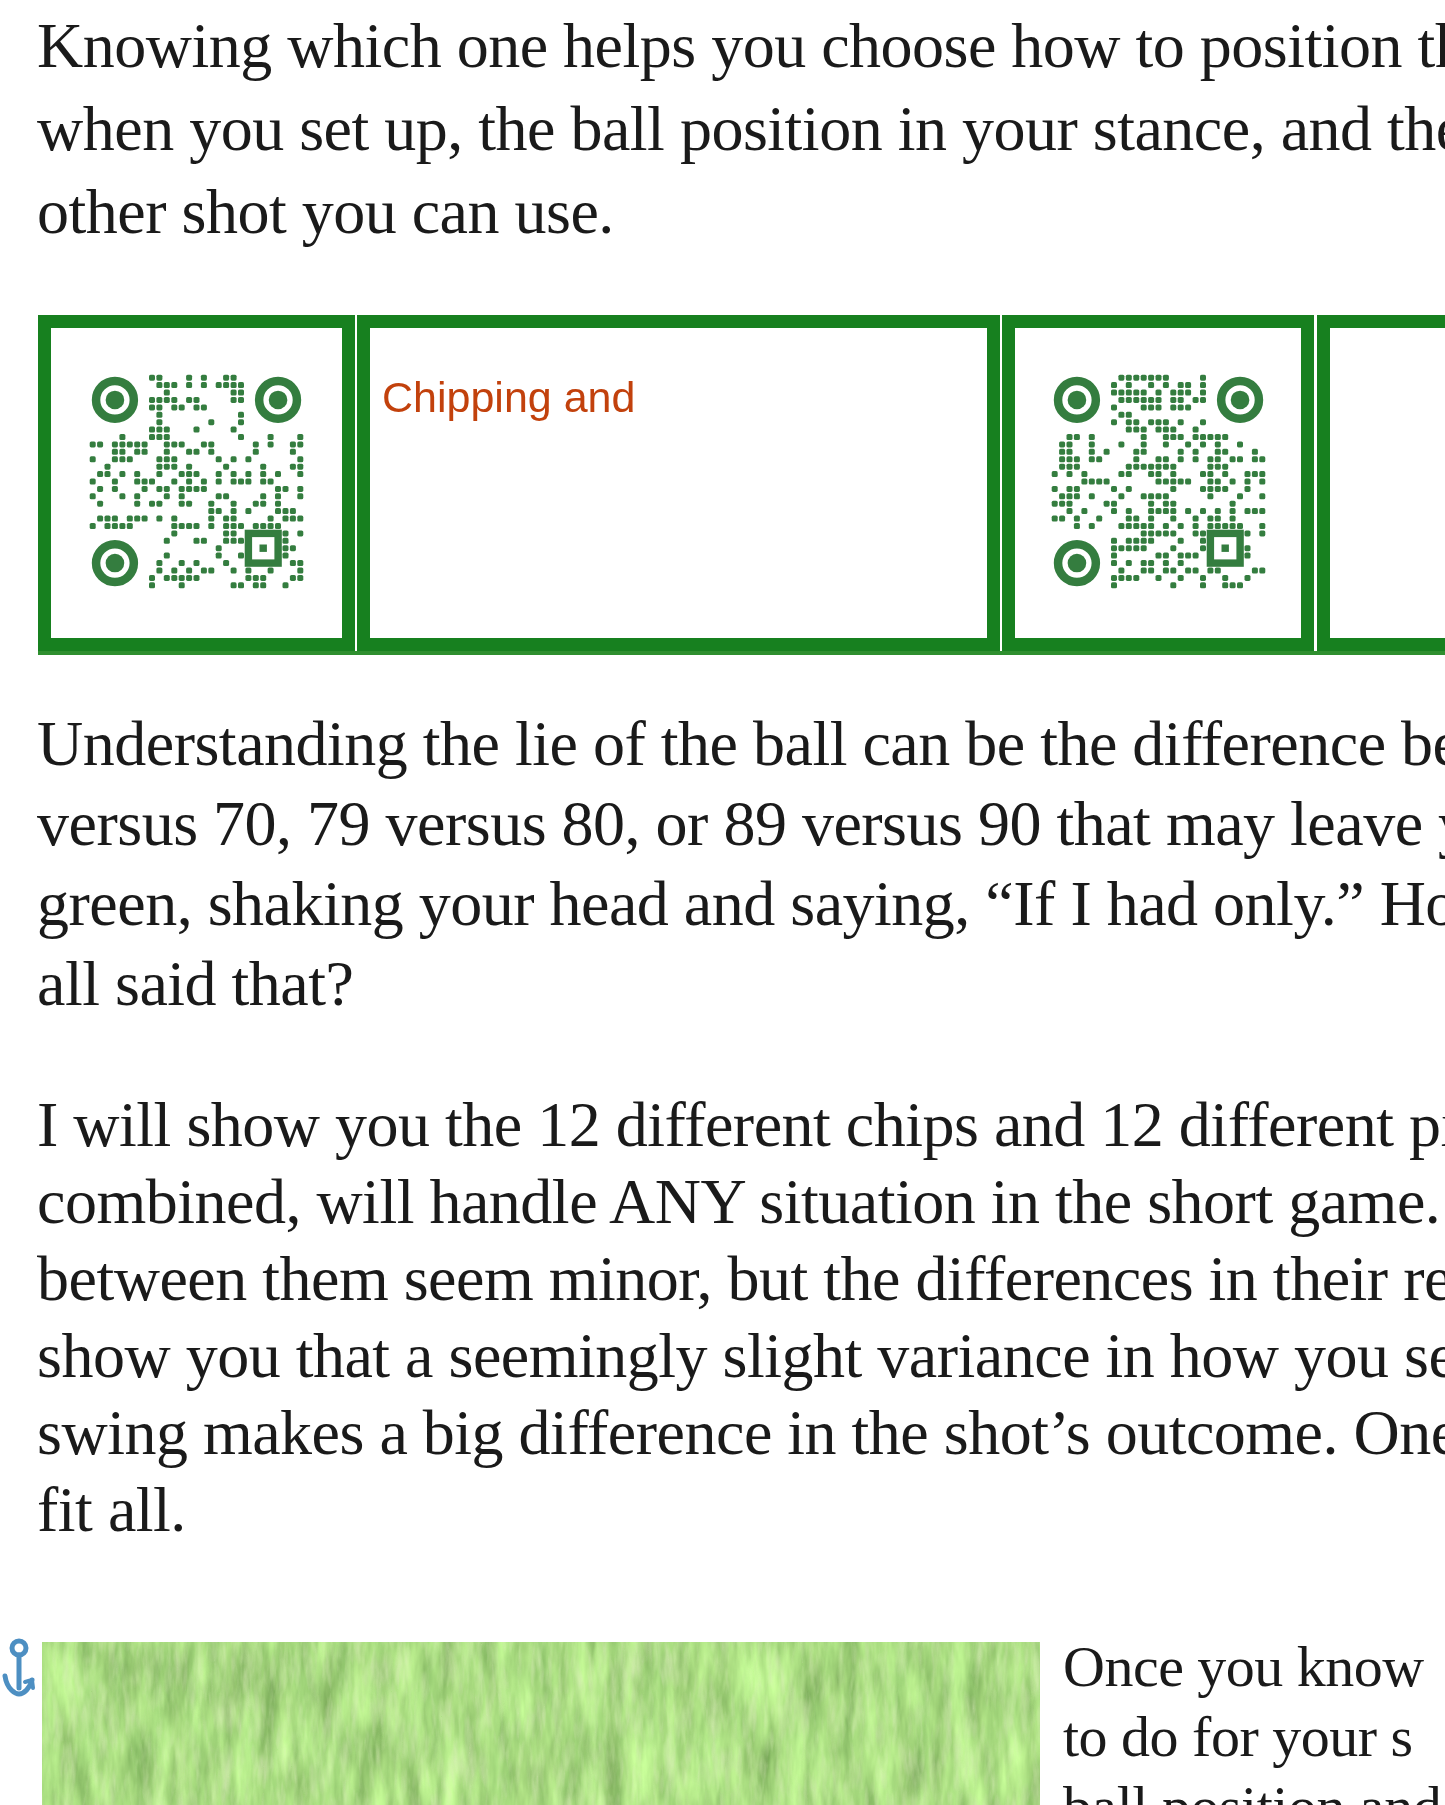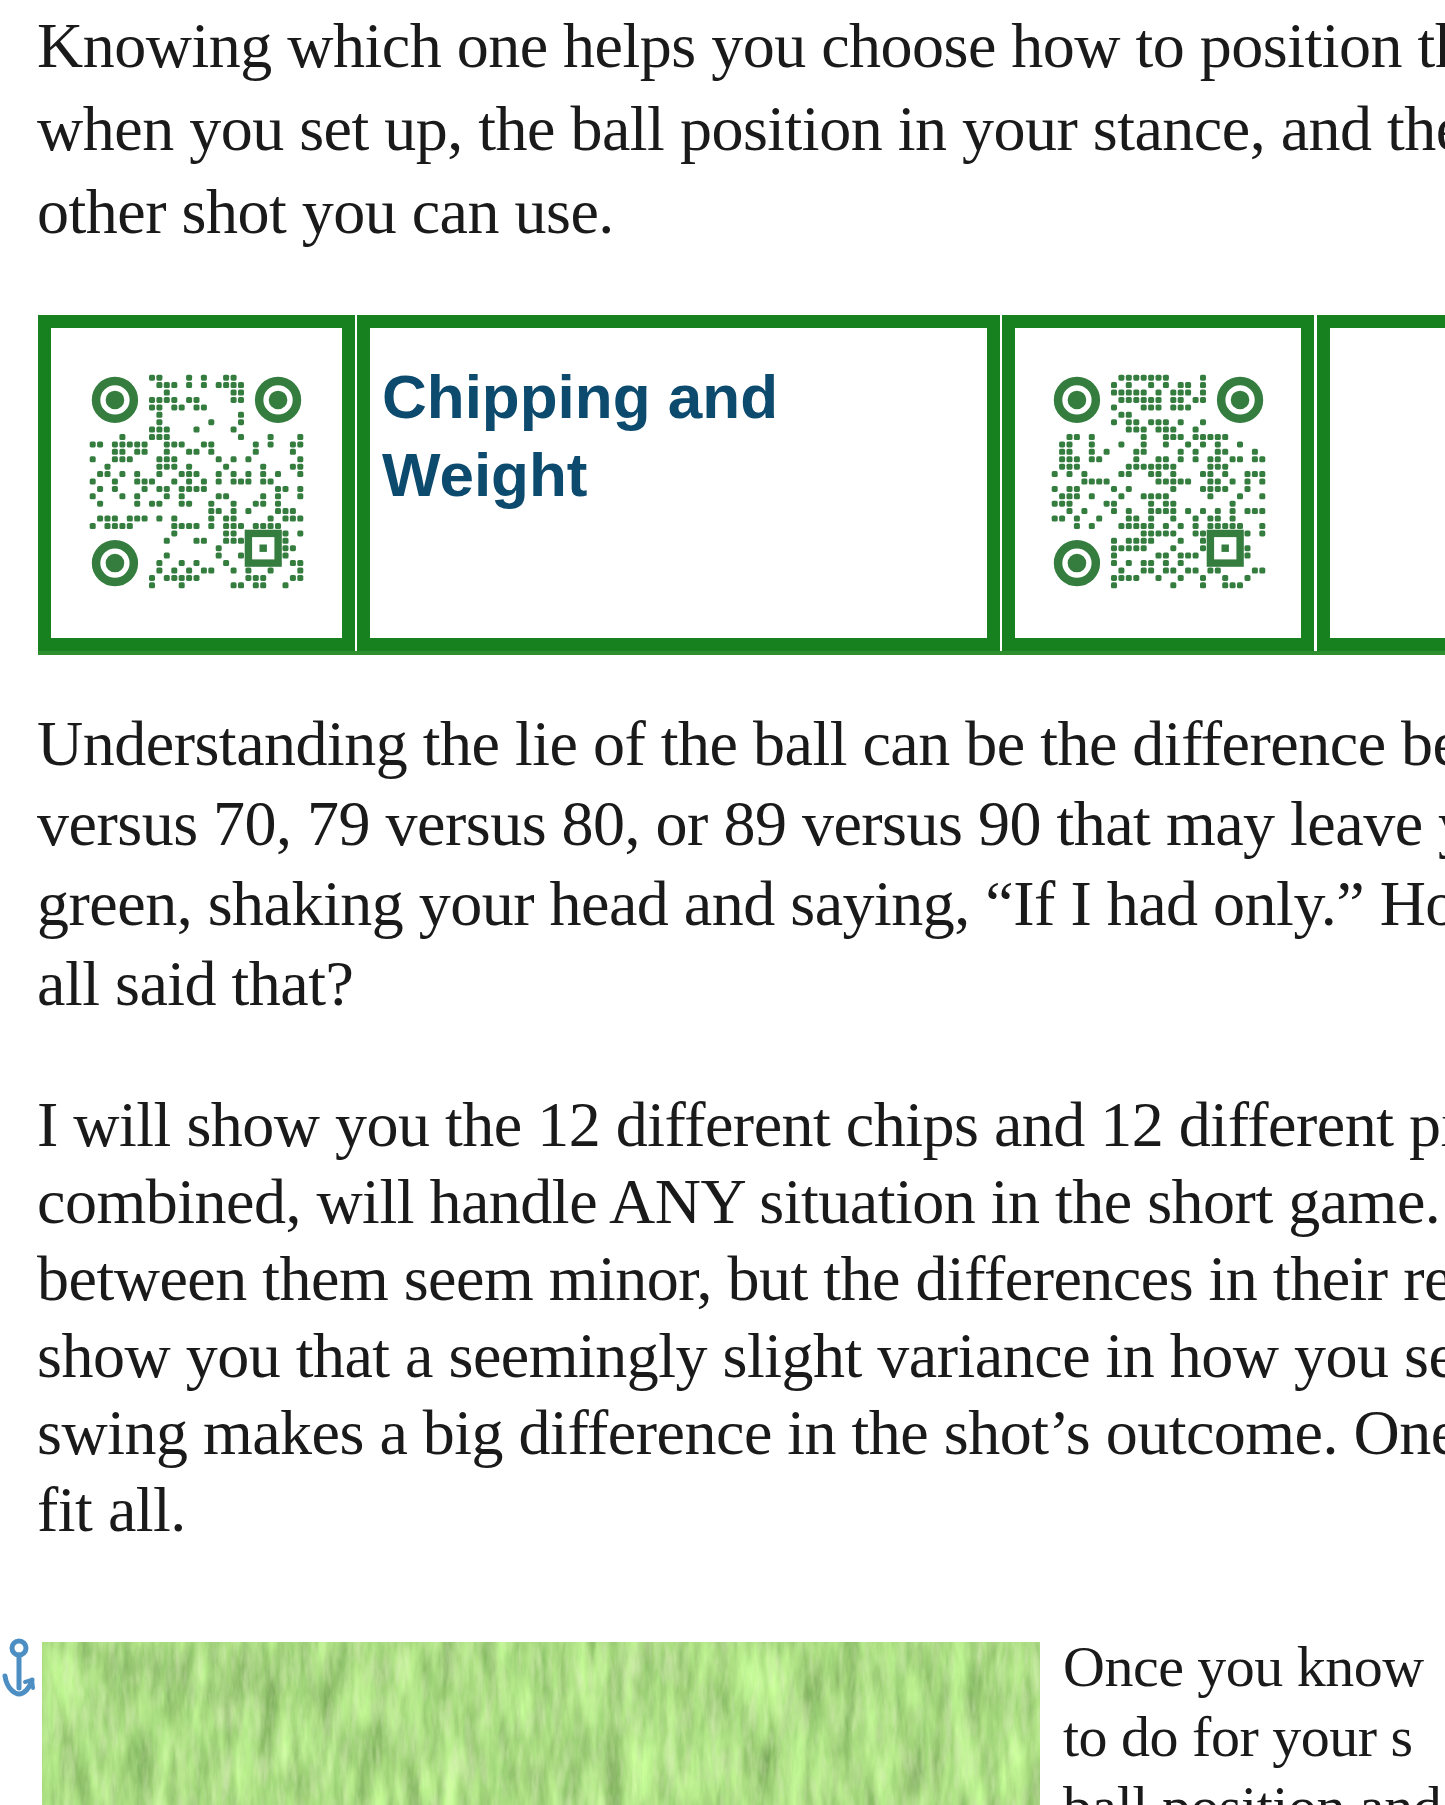--- a/index.html
+++ b/index.html
@@ -14,21 +14,21 @@
   
   .qr-cell{position:absolute;top:315px;height:336px;background:#ffffff;
            border:13px solid #17801f;box-sizing:border-box;
            display:flex;align-items:center;justify-content:center;}
   #cell-qr1{left:38px;width:317px;}
   #cell-title{left:357px;width:643px;justify-content:flex-start;align-items:flex-start;}
   #cell-qr2{left:1002px;width:312px;}
   #cell-empty{left:1317px;width:300px;}
   #row-underline{position:absolute;left:38px;top:651px;width:1407px;height:4px;background:#2f8f2f;}
   .qr-title{padding:30px 0 0 12px;font-family:"Liberation Sans","DejaVu Sans",sans-serif;
-            font-weight:bold;font-size:62px;line-height:78px;color:#0c4a6e;}
+            font-weight:normal;font-size:43px;line-height:78px;color:#c2410c;}
   
   #anchor-wrap{position:absolute;left:2px;top:1638px;width:34px;height:62px;}
   #grass-wrap{position:absolute;left:42px;top:1642px;width:998px;height:168px;overflow:hidden;}
   #right-col{position:absolute;left:1063px;top:1632px;width:1000px;}
   #right-col .bline{font-size:58px;line-height:70px;height:70px;letter-spacing:-0.5px;}
 </style>
 </head>
 <body>
 
 <div id="page">
@@ -294,21 +294,20 @@
           <circle cx="189.05172413793105" cy="25.948275862068964" r="9.3" fill="#347d3f"></circle>
           <circle cx="25.948275862068964" cy="189.05172413793105" r="18.9" fill="none" stroke="#347d3f" stroke-width="8.5"></circle>
           <circle cx="25.948275862068964" cy="189.05172413793105" r="9.3" fill="#347d3f"></circle>
           <rect x="159.4" y="159.4" width="29.7" height="29.7" fill="none" stroke="#347d3f" stroke-width="7.4"></rect>
           <rect x="170.5" y="170.5" width="7.4" height="7.4" fill="#347d3f"></rect>
         </svg></span>
   </div>
   <div class="qr-cell" id="cell-title">
     <div class="qr-title">
       <div>Chipping and</div>
-      <div>Weight</div>
     </div>
   </div>
   <div class="qr-cell" id="cell-qr2">
     <span><svg width="215" height="215" viewBox="0 0 215 215">
           <rect x="67.4" y="0.7" width="6.0" height="6.0" rx="1.6" fill="#347d3f"></rect>
           <rect x="74.8" y="0.7" width="6.0" height="6.0" rx="1.6" fill="#347d3f"></rect>
           <rect x="82.3" y="0.7" width="6.0" height="6.0" rx="1.6" fill="#347d3f"></rect>
           <rect x="89.7" y="0.7" width="6.0" height="6.0" rx="1.6" fill="#347d3f"></rect>
           <rect x="97.1" y="0.7" width="6.0" height="6.0" rx="1.6" fill="#347d3f"></rect>
           <rect x="104.5" y="0.7" width="6.0" height="6.0" rx="1.6" fill="#347d3f"></rect>

